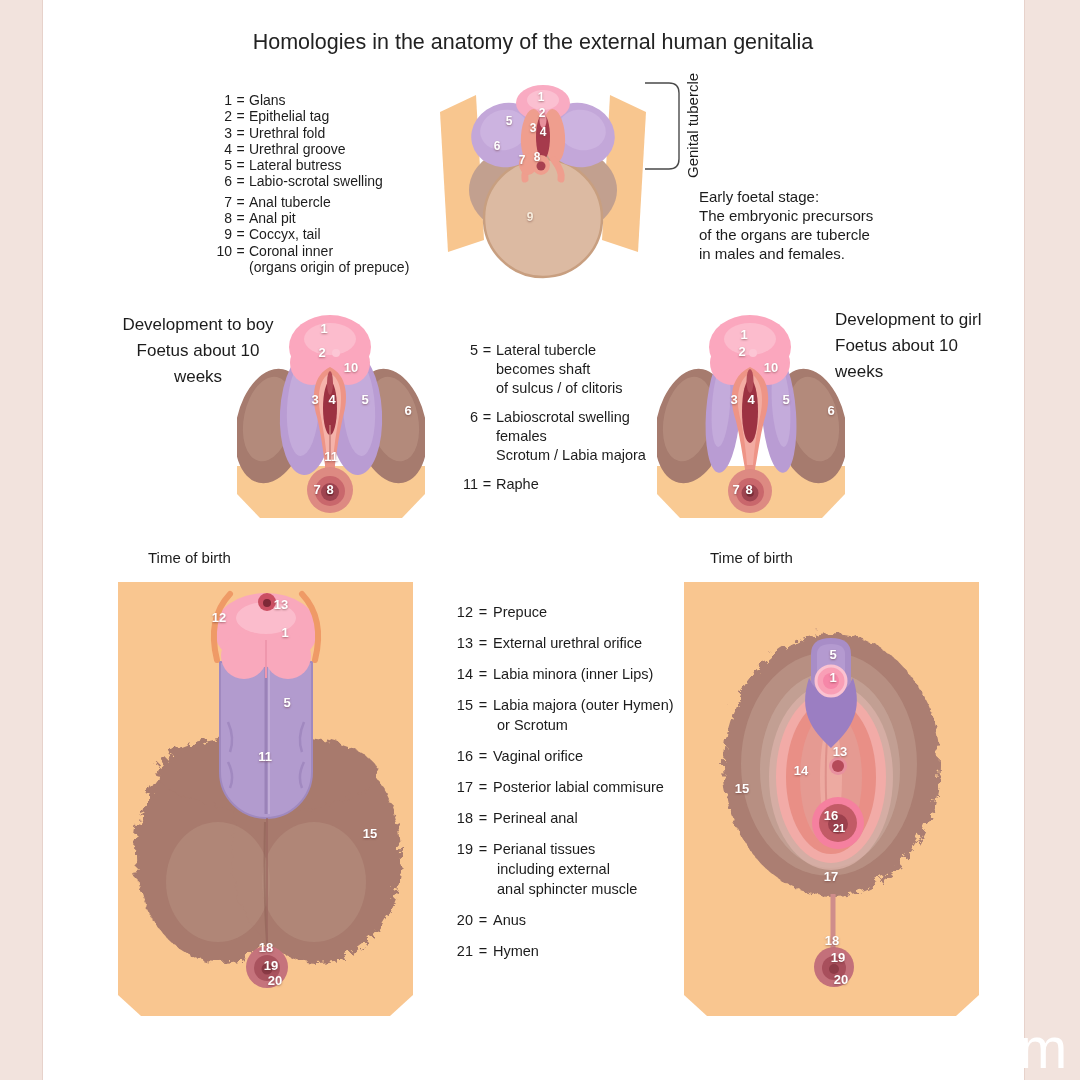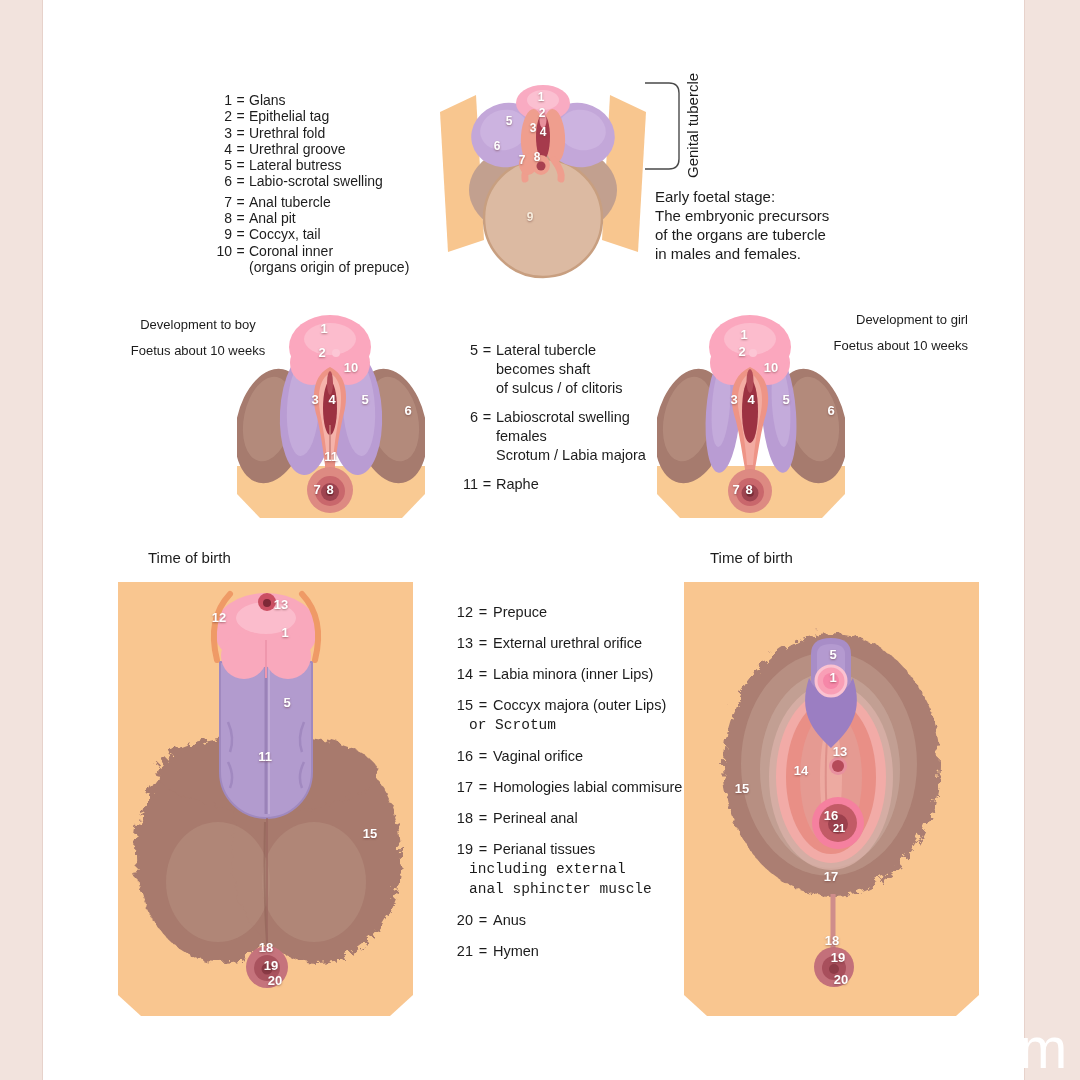--- a/index.html
+++ b/index.html
@@ -21,50 +21,51 @@
   .legend-top .indent{margin-left:43px;}
   .legend-top .gap{margin-top:4px;}
   .legend-mid{left:454px;top:341px;font-size:14.5px;line-height:19px;}
   .legend-mid .lnum{width:24px;}
   .legend-mid .leq{width:18px;}
   .legend-mid .indent{margin-left:42px;}
   .legend-mid .block{margin-top:10px;}
   .legend-bot{left:449px;top:602px;font-size:14.5px;line-height:20px;}
   .legend-bot .lnum{width:24px;}
   .legend-bot .leq{width:20px;}
-  .legend-bot .indent{margin-left:20px;font-family:Liberation Mono, monospace;}
+  .legend-bot .indent{margin-left:48px;}
   .legend-bot .block{margin-top:11px;}
   
-  .caption{position:absolute;font-size:13px;}
+  .caption{position:absolute;font-size:17px;}
   .caption div{line-height:26px;}
   #caption-boy{left:113px;top:312px;width:170px;text-align:center;}
-  #caption-girl{left:798px;top:307px;width:170px;text-align:right;}
+  #caption-girl{left:835px;top:307px;width:170px;text-align:left;}
   .single-caption{position:absolute;font-size:15px;}
   #note-early{position:absolute;left:655px;top:187px;font-size:15px;}
-  #note-early div{line-height:19px;}
+  #note-early div{line-height:19px;margin-left:44px;}
   #bracket-label{position:absolute;left:684px;top:74px;height:104px;
      writing-mode:vertical-rl;transform:rotate(180deg);font-size:15px;white-space:nowrap;}
   
   .diagram{position:absolute;}
   .diagram svg{position:absolute;left:0;top:0;}
   .dlabel{position:absolute;transform:translate(-50%,-50%);color:#fff;
           font-weight:bold;font-size:13px;text-shadow:0 1px 2px rgba(95,45,45,.5);white-space:nowrap;}
   #diagram-embryo .dlabel{font-size:12px;}
   .dlabel.big{font-size:15px;color:#f6ecdc;font-weight:600;}
   .dlabel.small{font-size:11px;}
   #watermark{position:absolute;left:1019px;top:1019px;font-size:58px;color:#ffffff;
              font-weight:normal;line-height:1;}
 </style>
 </head>
 <body>
 
 <div id="canvas">
   <div class="strip" id="strip-left"></div>
   <div class="strip" id="strip-right"></div>
 
+  <div class="title">Homologies in the anatomy of the external human genitalia</div>
 
   <div class="legend legend-top">
       <div class="lrow">
         <span class="lnum">1</span>
         <span class="leq">=</span>
         <span class="ltxt">Glans</span>
       </div>
       <div class="lrow">
         <span class="lnum">2</span>
         <span class="leq">=</span>
@@ -294,34 +295,34 @@
         <span class="ltxt">External urethral orifice</span>
       </div>
       <div class="lrow block">
         <span class="lnum">14</span>
         <span class="leq">=</span>
         <span class="ltxt">Labia minora (inner Lips)</span>
       </div>
       <div class="lrow block">
         <span class="lnum">15</span>
         <span class="leq">=</span>
-        <span class="ltxt">Coccyx majora (outer Lips)</span>
+        <span class="ltxt">Labia majora (outer Hymen)</span>
       </div>
       <div class="lrow">
         <span class="ltxt indent">or Scrotum</span>
       </div>
       <div class="lrow block">
         <span class="lnum">16</span>
         <span class="leq">=</span>
         <span class="ltxt">Vaginal orifice</span>
       </div>
       <div class="lrow block">
         <span class="lnum">17</span>
         <span class="leq">=</span>
-        <span class="ltxt">Homologies labial commisure</span>
+        <span class="ltxt">Posterior labial commisure</span>
       </div>
       <div class="lrow block">
         <span class="lnum">18</span>
         <span class="leq">=</span>
         <span class="ltxt">Perineal anal</span>
       </div>
       <div class="lrow block">
         <span class="lnum">19</span>
         <span class="leq">=</span>
         <span class="ltxt">Perianal tissues</span>

